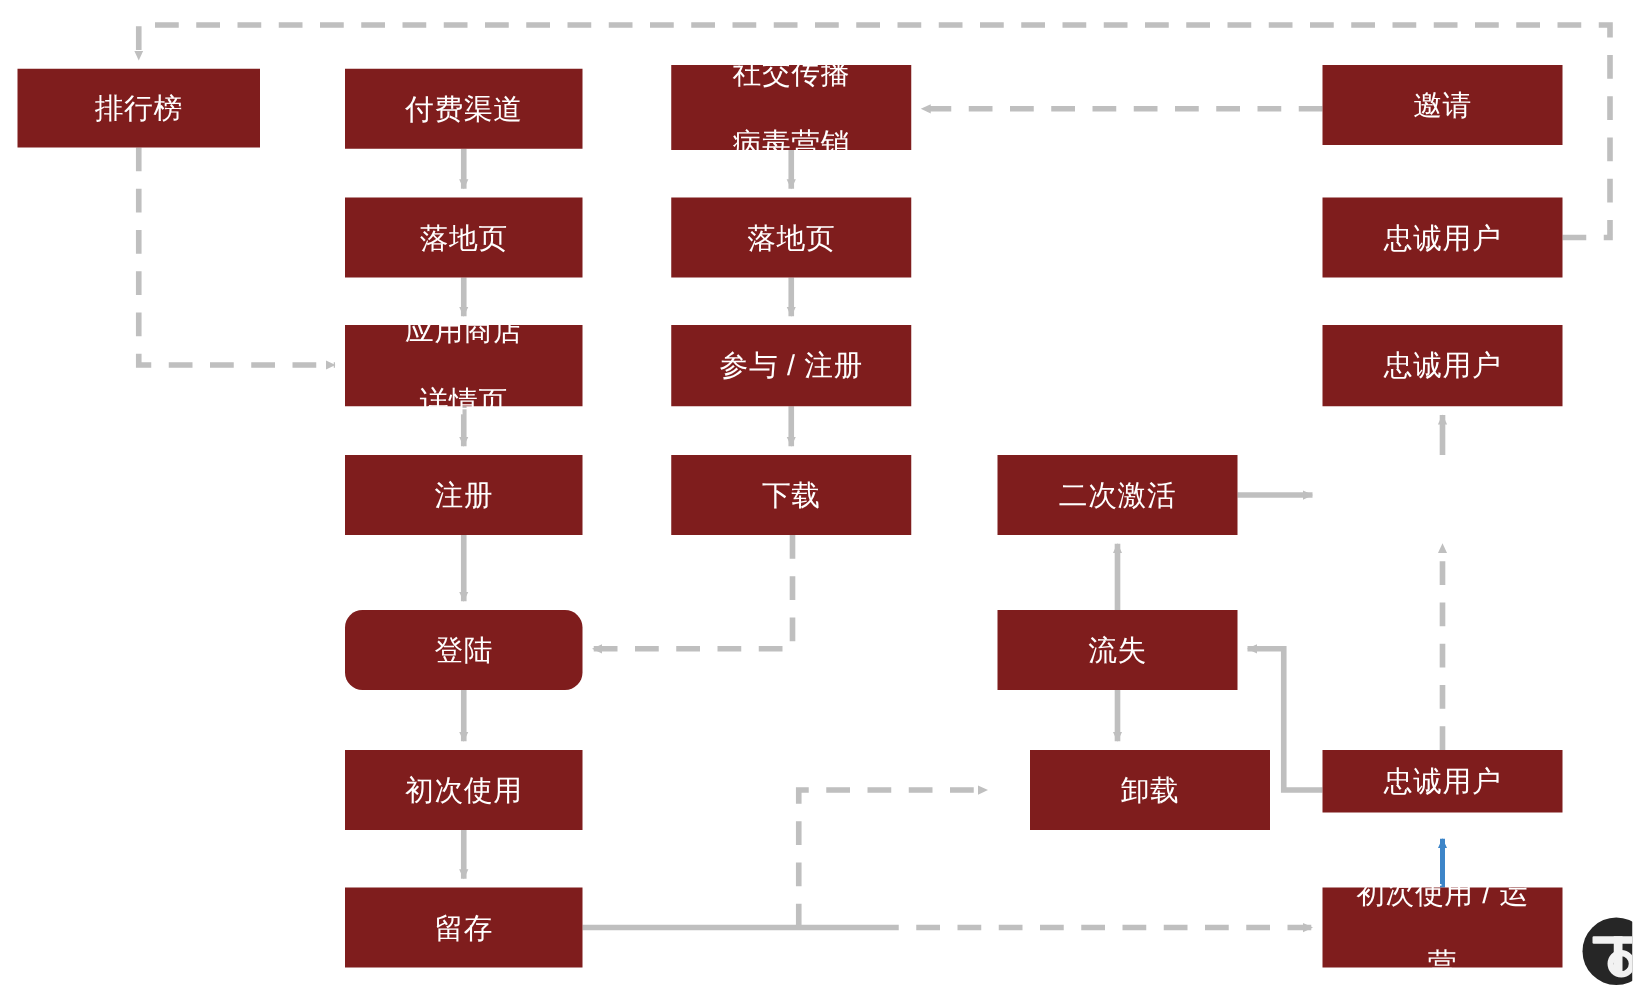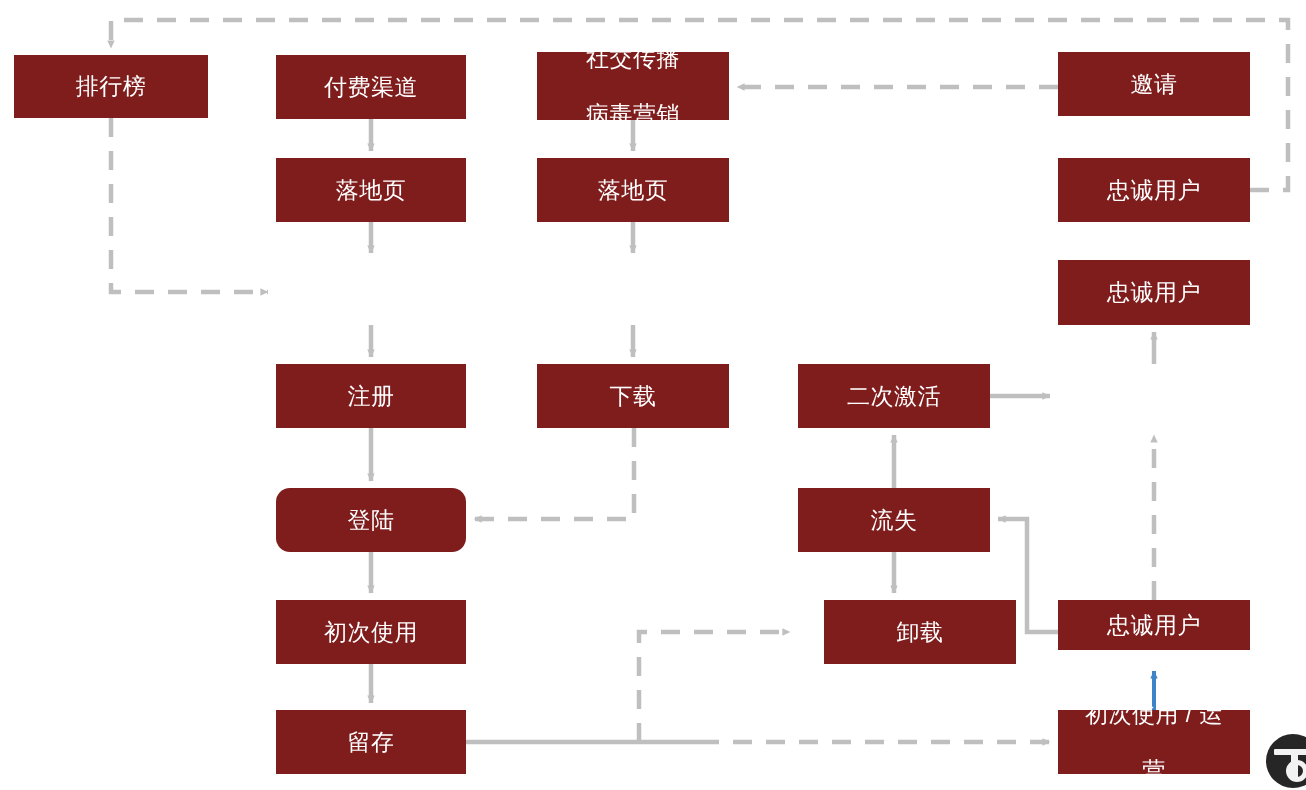--- a/index.html
+++ b/index.html
@@ -94,20 +94,29 @@
   <div class="node" style="left:276px;top:158px;width:190px;height:64px;">
     <span>落地页</span>
   </div>
   <div class="node" style="left:537px;top:158px;width:192px;height:64px;">
     <span>落地页</span>
   </div>
   <div class="node" style="left:1058px;top:158px;width:192px;height:64px;">
     <span>忠诚用户</span>
   </div>
 
+  <div class="node" style="left:276px;top:260px;width:190px;height:65px;">
+    <span>
+      <span>应用商店</span><br>
+      <span>详情页</span>
+    </span>
+  </div>
+  <div class="node" style="left:537px;top:260px;width:192px;height:65px;">
+    <span>参与 / 注册</span>
+  </div>
   <div class="node" style="left:1058px;top:260px;width:192px;height:65px;">
     <span>忠诚用户</span>
   </div>
 
   <div class="node" style="left:276px;top:364px;width:190px;height:64px;">
     <span>注册</span>
   </div>
   <div class="node" style="left:537px;top:364px;width:192px;height:64px;">
     <span>下载</span>
   </div>

